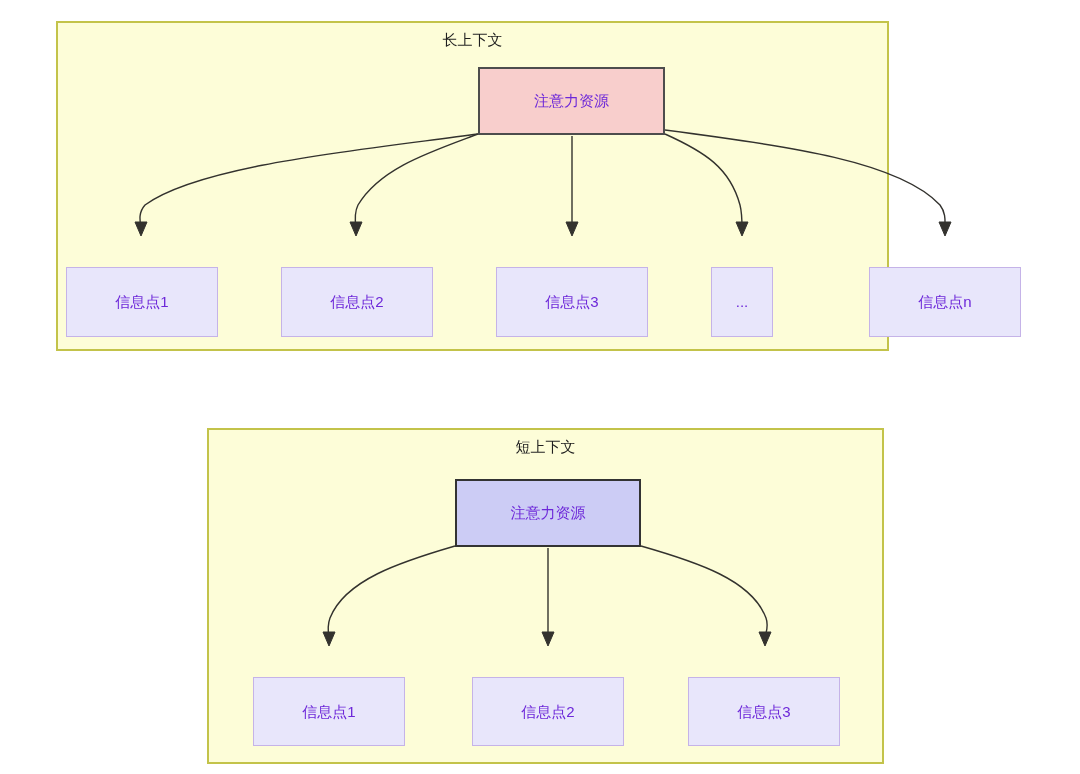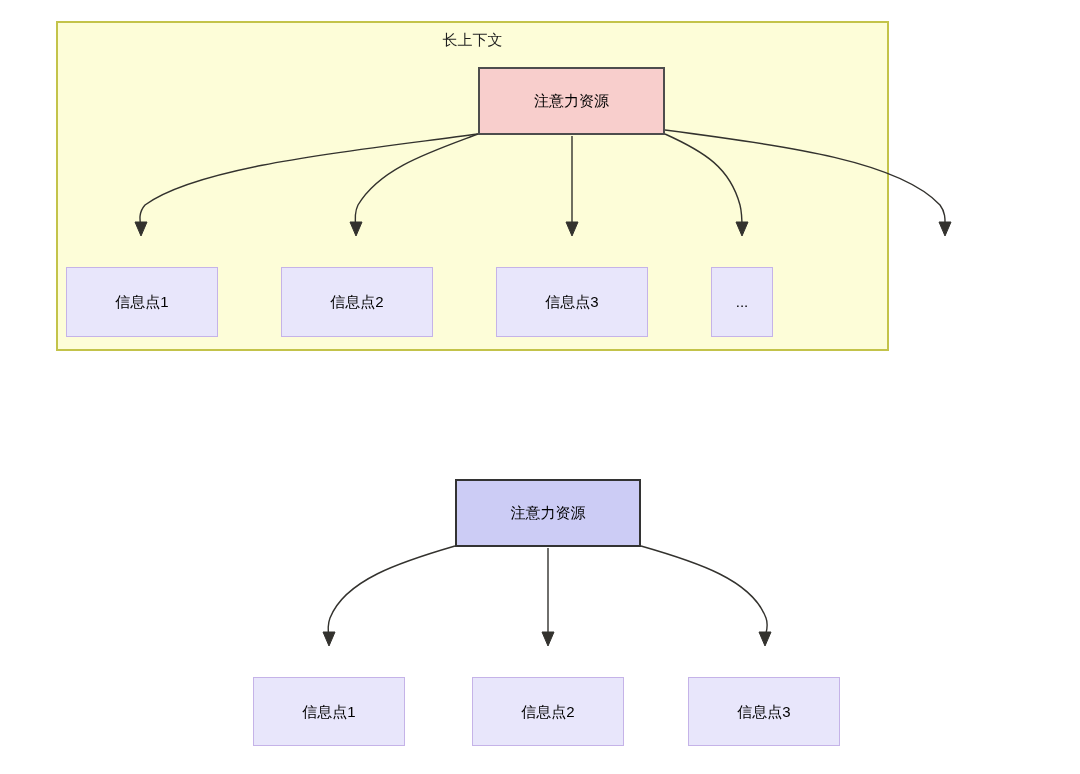--- a/index.html
+++ b/index.html
@@ -50,21 +50,21 @@
     left: 0;
     white-space: nowrap;
   }
   .node {
     position: absolute;
     box-sizing: border-box;
     display: flex;
     align-items: center;
     justify-content: center;
     font-size: 15px;
-    color: #000000;
+    color: #6d28d9;
     line-height: 1.2;
     white-space: nowrap;
   }
   .node-attention-long {
     background: #f8cecc;
     border: 2px solid #4d4d4d;
   }
   .node-attention-short {
     background: #ccccf5;
     border: 2px solid #333333;
@@ -95,20 +95,23 @@
 </style>
 </head>
 <body>
 
 <div id="diagram-root">
 
   <div class="panel" id="panel-long">
     <div class="panel-title">长上下文</div>
   </div>
 
+  <div class="panel" id="panel-short">
+    <div class="panel-title">短上下文</div>
+  </div>
 
   <svg class="edges" viewBox="0 0 1080 774">
 
     <g>
       <path class="edge-path" d="M 478 134 C 360 150, 200 165, 145 205 C 138 213, 140 221, 141 228"></path>
       <polygon class="arrow-head" points="141,236 135,222 147,222"></polygon>
 
       <path class="edge-path" d="M 478 134 C 430 152, 380 168, 358 205 C 354 213, 355 221, 356 228"></path>
       <polygon class="arrow-head" points="356,236 350,222 362,222"></polygon>
 
@@ -147,20 +150,23 @@
   </div>
 
   <div class="node node-info" style="left:496px; top:235px; width:152px; height:70px;">
     <span>信息点3</span>
   </div>
 
   <div class="node node-info" style="left:711px; top:235px; width:62px; height:70px;">
     <span>...</span>
   </div>
 
+  <div class="node node-info" style="left:869px; top:235px; width:152px; height:70px;">
+    <span>信息点n</span>
+  </div>
 
   <div class="node node-attention-short" style="left:455px; top:479px; width:186px; height:68px;">
     <span>注意力资源</span>
   </div>
 
   <div class="node node-info" style="left:253px; top:645px; width:152px; height:69px;">
     <span>信息点1</span>
   </div>
 
   <div class="node node-info" style="left:472px; top:645px; width:152px; height:69px;">

